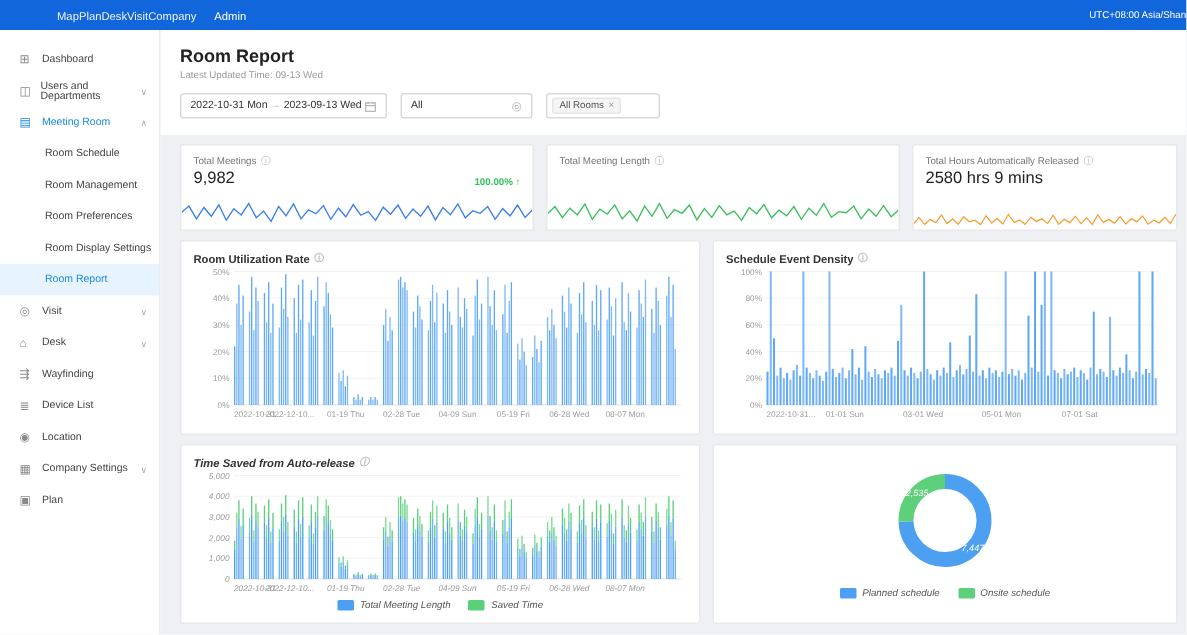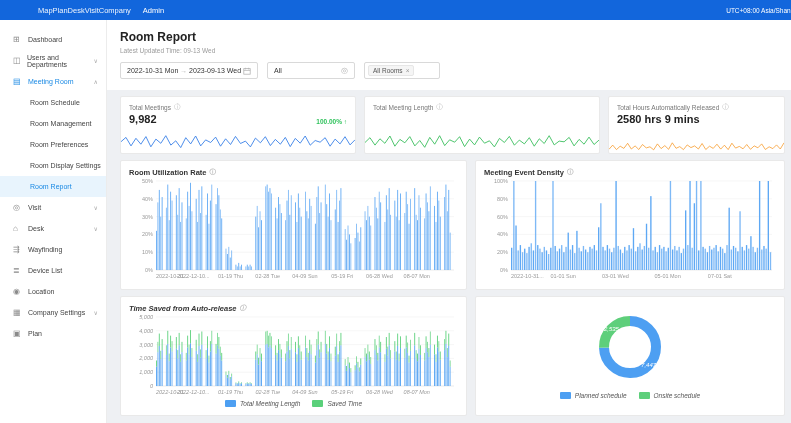--- a/index.html
+++ b/index.html
@@ -40,21 +40,21 @@
   .tag { background:#f5f5f5; border:1px solid #e6e6e6; border-radius:2px; font-size:6.5px; color:#555; padding:1px 4px; display:flex; align-items:center; gap:3px; }
   .tag .x { color:#999; cursor:pointer; }
 
   
   .content { padding:6px 6px 0 13px; }
   .stats-row { display:grid; grid-template-columns:236px 236px auto; gap:8px; }
   .stat-card { background:#fff; border:1px solid #e9e9e9; border-radius:2px; height:58px; position:relative; overflow:hidden; }
   .stat-label { display:flex; align-items:center; gap:3px; font-size:6.5px; color:#777; padding:6px 8px 0; }
   .info { color:#b8b8b8; font-size:6.5px; }
   .stat-main { display:flex; justify-content:space-between; align-items:flex-end; padding:0 8px; margin-top:1px; }
-  .stat-value { font-size:11px; font-weight:bold; color:#222; }
+  .stat-value { font-size:11px; font-weight:normal; color:#222; }
   .stat-change { font-size:6.5px; font-weight:bold; color:#2ec25b; }
   .stat-spark { position:absolute; left:0; right:0; bottom:0; height:23px; }
 
   .charts-grid { display:grid; grid-template-columns:347px auto; gap:8px; margin-top:6px; }
   .chart-card { background:#fff; border:1px solid #e9e9e9; border-radius:2px; padding:7px 8px 3px; }
   .chart-card.row1 { height:130px; }
   .chart-card.row2 { height:120px;font-style:italic; }
   .chart-title { display:flex; align-items:flex-start; gap:3px; font-size:7.5px; font-weight:bold; color:#333; }
   .plot { width:100%; }
   .plot-a,.plot-b { height:104px; }
@@ -374,21 +374,21 @@
                 <rect x="310.81" y="39.60" width="0.88" height="53.40" fill="#5ea8f4" opacity="1"></rect>
                 <rect x="315.07" y="20.02" width="0.88" height="72.98" fill="#5ea8f4" opacity="0.8"></rect>
                 <rect x="316.49" y="7.56" width="0.88" height="85.44" fill="#5ea8f4" opacity="1"></rect>
                 <rect x="317.90" y="34.26" width="0.88" height="58.74" fill="#5ea8f4" opacity="0.8"></rect>
                 <rect x="319.32" y="12.90" width="0.88" height="80.10" fill="#5ea8f4" opacity="1"></rect>
                 <rect x="320.74" y="55.62" width="0.88" height="37.38" fill="#5ea8f4" opacity="0.8"></rect>
               </svg></div>
         </div>
         <div class="chart-card row1">
           <div class="chart-title">
-            <span>Meeting Event Density</span>
+            <span>Schedule Event Density</span>
             <span class="info">ⓘ</span>
           </div>
           <div class="plot plot-b"><svg width="292" height="104">
                 <line x1="27" y1="93" x2="288" y2="93" stroke="#dedede" stroke-width="0.6"></line>
                 <text x="24" y="95" text-anchor="end" font-size="5.5" fill="#9a9a9a">0%</text>
                 <line x1="27" y1="75.2" x2="288" y2="75.2" stroke="#f0f0f0" stroke-width="0.6"></line>
                 <text x="24" y="77.2" text-anchor="end" font-size="5.5" fill="#9a9a9a">20%</text>
                 <line x1="27" y1="57.4" x2="288" y2="57.4" stroke="#f0f0f0" stroke-width="0.6"></line>
                 <text x="24" y="59.4" text-anchor="end" font-size="5.5" fill="#9a9a9a">40%</text>
                 <line x1="27" y1="39.6" x2="288" y2="39.6" stroke="#f0f0f0" stroke-width="0.6"></line>

